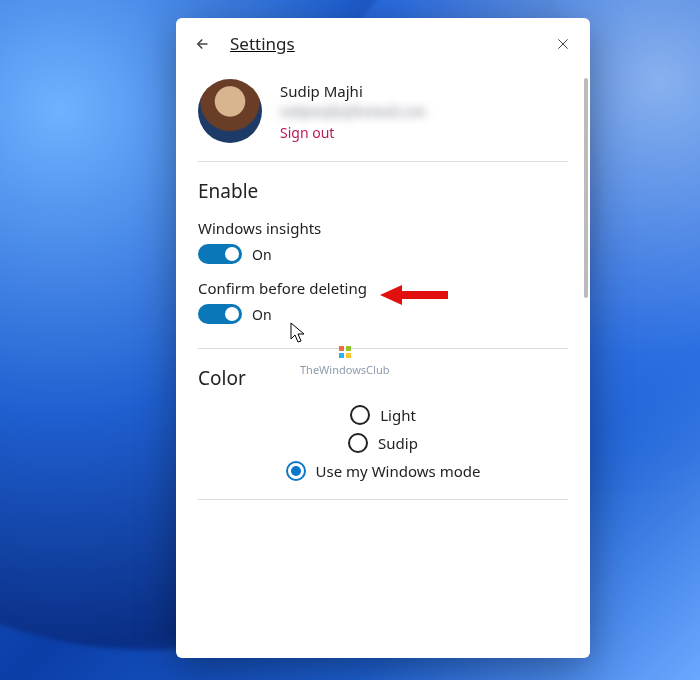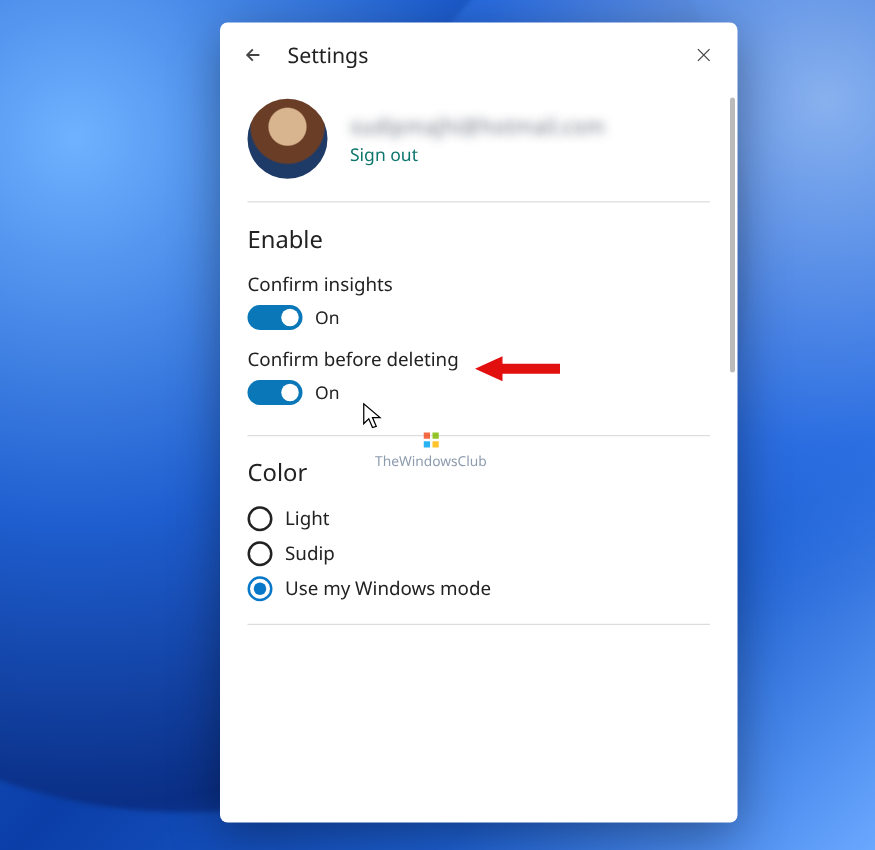--- a/index.html
+++ b/index.html
@@ -26,45 +26,47 @@
       width: 414px; height: 640px;
       background: #fff;
       border-radius: 6px;
       box-shadow: 0 10px 40px rgba(0,0,0,.35);
       overflow: hidden;
     }
     .header {
       display: flex; align-items: center;
       padding: 14px 18px 10px 18px;
       gap: 18px;
+      text-decoration: underline;
     }
     .back-icon, .close-icon {
       width: 18px; height: 18px; display:flex; align-items:center; justify-content:center;
       color:#444; cursor:pointer;
     }
     .title { font-size: 17px; color:#222; flex:1; }
     .close-icon { margin-left:auto; }
 
     .profile {
       display:flex; align-items:center; gap:18px;
       padding: 14px 22px 18px 22px;
     }
     .avatar {
       width: 64px; height: 64px; border-radius: 50%;
       background: radial-gradient(circle at 50% 35%, #d9b58f 0 28%, #6a3d27 30% 55%, #1e3a66 58% 100%);
       flex-shrink:0;
     }
     .profile-text { display:flex; flex-direction:column; gap:3px; }
     .profile-name { font-size:15px; color:#222; }
     .profile-email {
-      font-size:17px; color:transparent;
+      font-size:14px; color:transparent;
       text-shadow: 0 0 8px rgba(90,100,110,.85);
       user-select:none;
-    }
-    .signout { color:#0f766e; font-size:14px; cursor:pointer; }
+      font-family:Liberation Serif, serif;
+    }
+    .signout { color:#be185d; font-size:14px; cursor:pointer; }
 
     .divider { height:1px; background:#ddd; margin: 0 22px; }
 
     .section { padding: 16px 22px 10px 22px; }
     .section-title { font-size:19px; color:#222; margin-bottom:14px; }
 
     .setting-row { margin-bottom: 14px; position:relative; }
     .setting-label { font-size:15px; color:#222; margin-bottom:6px; }
     .toggle-wrap { display:flex; align-items:center; gap:10px; }
     .toggle {
@@ -72,21 +74,21 @@
       background:#0a78b8; position:relative; cursor:pointer;
     }
     .toggle .knob {
       position:absolute; right:3px; top:3px; width:14px; height:14px;
       background:#fff; border-radius:50%;
     }
     .toggle-state { font-size:14px; color:#222; }
 
     .radio-row {
       display:flex; align-items:center; gap:10px;
-      margin-bottom:8px; cursor:pointer;
+      margin-bottom:8px; cursor:pointer;justify-content:center;
     }
     .radio-outer {
       width:20px; height:20px; border-radius:50%;
       border:2px solid #222; display:flex; align-items:center; justify-content:center;
     }
     .radio-row.selected .radio-outer { border-color:#0a78c8; }
     .radio-inner { width:10px; height:10px; border-radius:50%; background:#0a78c8; display:none; }
     .radio-row.selected .radio-inner { display:block; }
     .radio-label { font-size:15px; color:#222; }
 
@@ -142,32 +144,33 @@
     <div class="close-icon">
       <svg viewBox="0 0 24 24" width="16" height="16" fill="none" stroke="currentColor" stroke-width="1.5">
         <path d="M5 5l14 14M19 5L5 19"></path>
       </svg>
     </div>
   </div>
 
   <div class="profile">
     <div class="avatar"></div>
     <div class="profile-text">
+      <div class="profile-name">Sudip Majhi</div>
       <div class="profile-email">sudipmajhi@hotmail.com</div>
       <div class="signout">Sign out</div>
     </div>
   </div>
 
   <div class="divider"></div>
 
   <div class="section">
     <div class="section-title">Enable</div>
 
     <div class="setting-row">
-      <div class="setting-label">Confirm insights</div>
+      <div class="setting-label">Windows insights</div>
       <div class="toggle-wrap">
         <div class="toggle">
             <div class="knob"></div>
           </div>
         <div class="toggle-state">On</div>
       </div>
     </div>
 
     <div class="setting-row">
       <div class="setting-label">Confirm before deleting</div>

